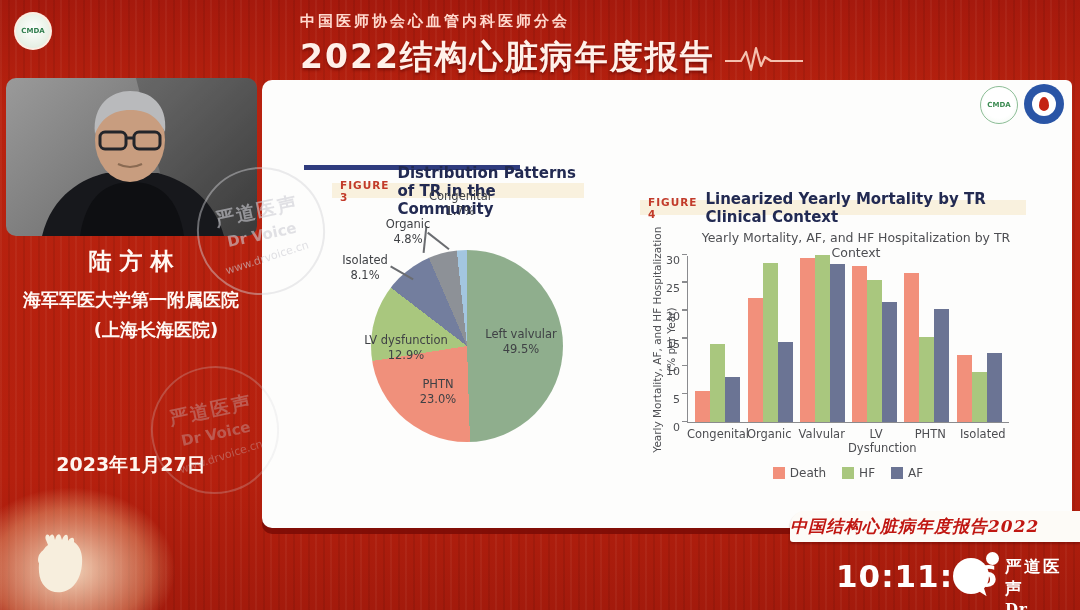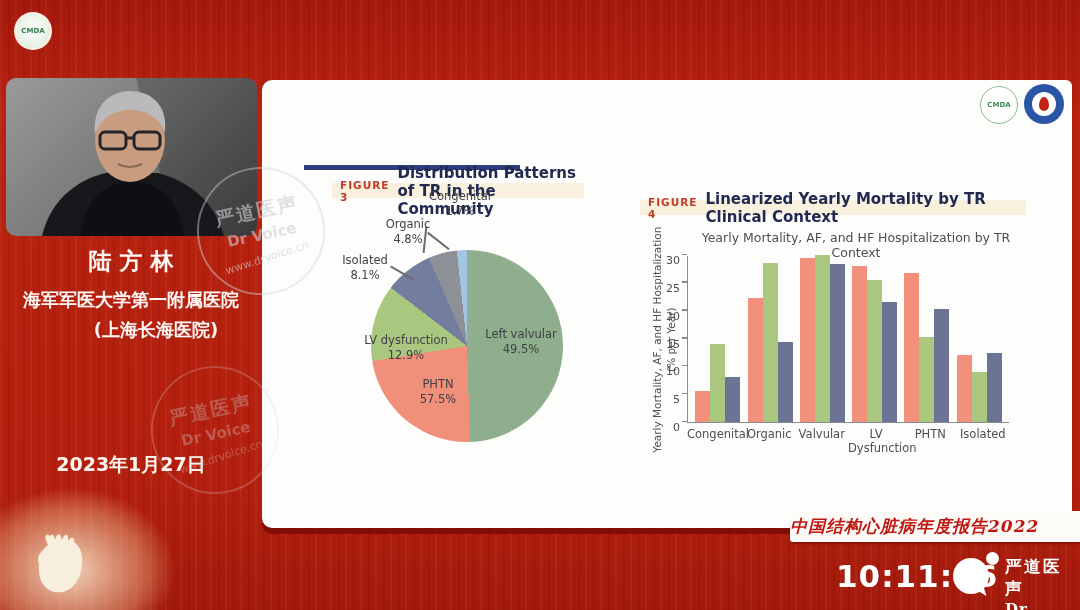--- a/index.html
+++ b/index.html
@@ -105,20 +105,29 @@
   .dv-dot { position:absolute; left:33px; top:0; width:13px; height:13px; background:#fff; border-radius:50%; }
   .dv-text { position:absolute; left:52px; top:4px; color:#fff; }
   .dv-cn { font-size:16.5px; font-weight:bold; letter-spacing:2.5px; }
   .dv-en { font-size:15px; font-weight:bold; font-family:"DejaVu Serif","Liberation Serif",serif; letter-spacing:1px; }
 </style>
 </head>
 <body>
 
 <div class="screen">
 
+  <div class="header">
+    <div class="org">中国医师协会心血管内科医师分会</div>
+    <div class="titlerow">
+      <div class="title">2022结构心脏病年度报告</div>
+      <svg class="ecg" width="78" height="30" viewBox="0 0 78 30">
+        <polyline points="0,15 16,15 21,6 26,24 31,2 36,20 40,11 46,15 78,15" fill="none" stroke="#f4c0ae" stroke-width="2.2" stroke-linejoin="round" stroke-linecap="round"></polyline>
+      </svg>
+    </div>
+  </div>
 
   <div class="cmda-badge">
     <span>CMDA</span>
   </div>
 
   <div class="webcam">
     <svg width="251" height="158" viewBox="0 0 251 158">
       <path d="M130,0 L251,0 L251,158 L170,158 Z" fill="rgba(0,0,0,0.22)"></path>
       <path d="M36,158 C46,116 78,100 100,95 L152,95 C182,103 208,122 218,158 Z" fill="#17181c"></path>
       <path d="M74,158 C80,118 100,104 126,104 C152,104 172,118 178,158 Z" fill="#0e0f12"></path>
@@ -164,21 +173,21 @@
       <div class="pie" id="pie" style="background: conic-gradient(rgb(143, 174, 141) 0deg, rgb(143, 174, 141) 178.2deg, rgb(240, 144, 123) 178.2deg, rgb(240, 144, 123) 261deg, rgb(169, 199, 126) 261deg, rgb(169, 199, 126) 307.44deg, rgb(115, 126, 158) 307.44deg, rgb(115, 126, 158) 336.6deg, rgb(141, 145, 151) 336.6deg, rgb(141, 145, 151) 353.88deg, rgb(163, 198, 224) 353.88deg, rgb(163, 198, 224) 360deg);"></div>
       <div class="leader" style="left:162px; top:146px; width:1.5px; height:27px; transform:rotate(6deg);"></div>
       <div class="leader" style="left:163px; top:160px; width:27px; height:1.5px; transform:rotate(38deg);"></div>
       <div class="leader" style="left:127px; top:192px; width:26px; height:1.5px; transform:rotate(30deg);"></div>
     <div class="pie-label" style="left: 259px; top: 262px;">
           <div>Left valvular</div>
           <div>49.5%</div>
         </div>
         <div class="pie-label" style="left: 176px; top: 312px;">
           <div>PHTN</div>
-          <div>57.5%</div>
+          <div>23.0%</div>
         </div>
         <div class="pie-label" style="left: 144px; top: 268px;">
           <div>LV dysfunction</div>
           <div>12.9%</div>
         </div>
         <div class="pie-label" style="left: 103px; top: 188px;">
           <div>Isolated</div>
           <div>8.1%</div>
         </div>
         <div class="pie-label" style="left: 146px; top: 152px;">
@@ -260,20 +269,34 @@
           <div>LV</div>
           <div>Dysfunction</div>
         </div>
         <div class="x-label">
           <div>PHTN</div>
         </div>
         <div class="x-label">
           <div>Isolated</div>
         </div>
       </div>
+    <div class="bar-legend" id="bar-legend">
+        <div class="legend-item">
+          <div class="legend-swatch" style="background: rgb(242, 144, 123);"></div>
+          <span>Death</span>
+        </div>
+        <div class="legend-item">
+          <div class="legend-swatch" style="background: rgb(169, 199, 126);"></div>
+          <span>HF</span>
+        </div>
+        <div class="legend-item">
+          <div class="legend-swatch" style="background: rgb(107, 116, 148);"></div>
+          <span>AF</span>
+        </div>
+      </div>
   </div>
 
   <div class="watermark" style="left:197px; top:167px;">
     <div class="w1">严道医声</div>
     <div class="w2">Dr Voice</div>
     <div class="w3">www.drvoice.cn</div>
   </div>
   <div class="watermark" style="left:151px; top:366px; opacity:0.55;">
     <div class="w1">严道医声</div>
     <div class="w2">Dr Voice</div>

